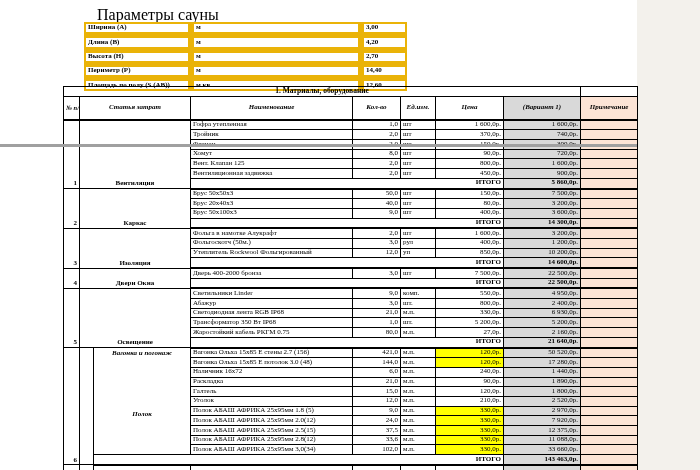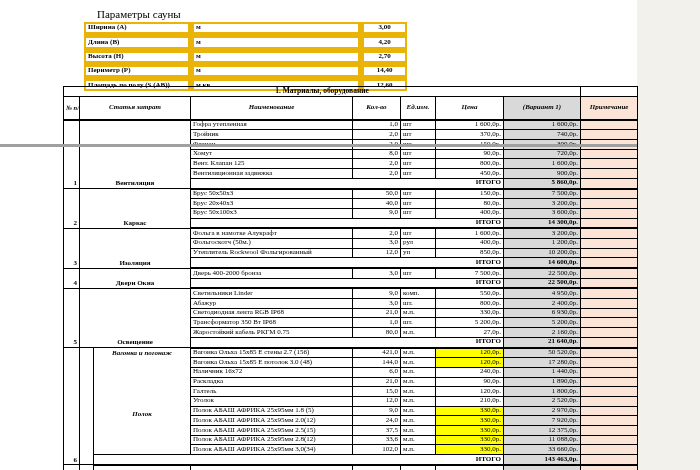--- a/index.html
+++ b/index.html
@@ -4,27 +4,27 @@
 <style>
   html,body{margin:0;padding:0;}
   body{
     width:700px;height:470px;position:relative;overflow:hidden;
     background:#ffffff;
     font-family:"Liberation Serif","DejaVu Serif",serif;
     color:#000;
   }
   .right-strip{position:absolute;left:637px;top:0;width:63px;height:470px;background:var(--strip-bg,#f3f1ec);}
   .freeze-line{position:absolute;left:0;top:144px;width:637px;height:3px;background:var(--freeze,#a0a0a0);z-index:9;}
-  .sheet-title{position:absolute;left:97px;top:8px;font-size:11px;line-height:13px;}
+  .sheet-title{position:absolute;left:97px;top:8px;font-size:16px;line-height:13px;}
 
   
   .params{position:absolute;left:84px;top:22px;border-collapse:collapse;table-layout:fixed;width:321px;font-size:7px;}
   .params td{border:6px solid #eab308;padding:0 2px;height:8.3px;line-height:1.05;font-weight:bold;overflow:hidden;white-space:nowrap;}
   .params td:first-child{border-left-width:2px;}
-  .params td:last-child{border-right-width:2px;text-align:center;}
+  .params td:last-child{border-right-width:2px;text-align:left;}
   .params tr:first-child td{border-top-width:2px;}
   .params tr:last-child td{border-bottom-width:2px;}
 
   
   .main{position:absolute;left:63px;top:86px;border-collapse:collapse;table-layout:fixed;width:574px;font-size:7px;}
   .main td{border:1px solid #000;padding:0 2px;height:8.7px;line-height:1.1;overflow:hidden;white-space:nowrap;}
   .t-title{font-weight:bold;text-align:center;font-size:7.5px;border:2px solid #000;height:10px;}
   .t-blank{border:none;background:#fff;}
   .hrow td{font-weight:bold;font-style:italic;text-align:center;vertical-align:middle;border-bottom-width:2px;height:22px;}
   .h-num{font-size:6.5px;white-space:normal;line-height:1.2;padding:0 1px;}

